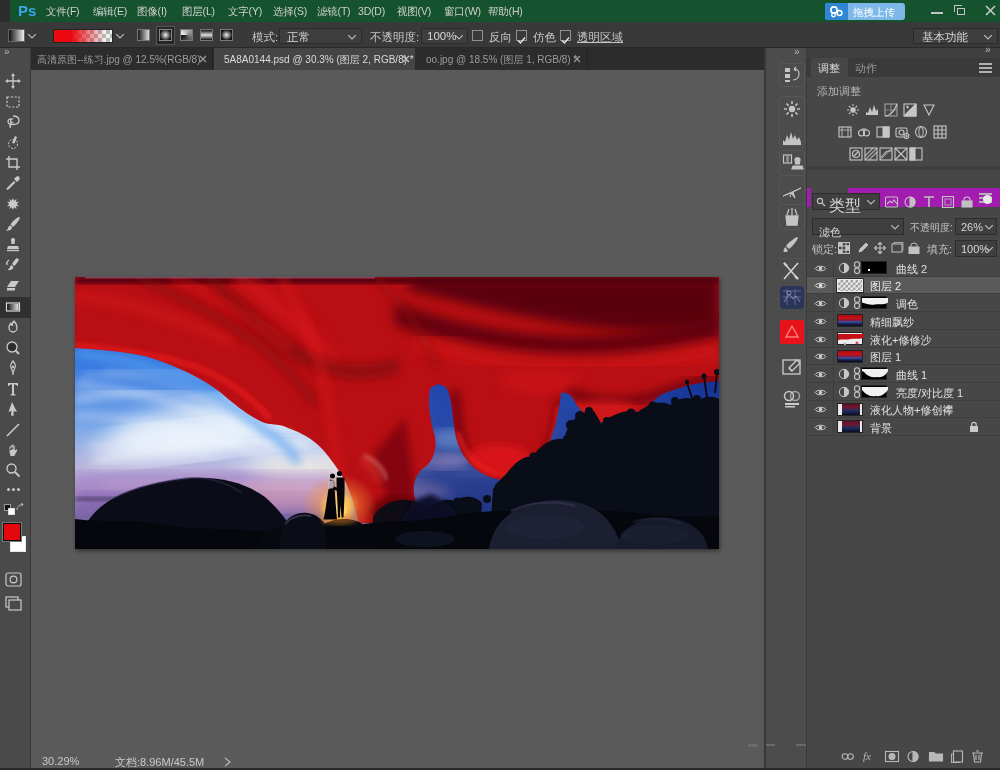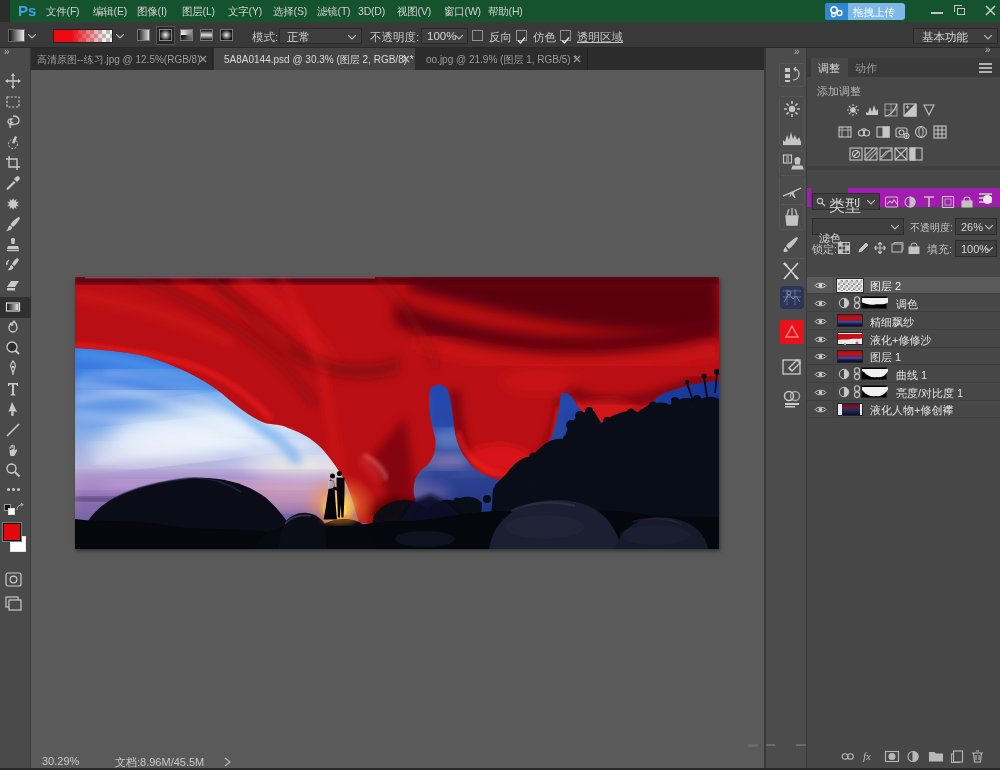--- a/index.html
+++ b/index.html
@@ -121,21 +121,21 @@
           <path d="M1,1 L7,7 M7,1 L1,7" stroke="#9b9b9b" stroke-width="1.2"></path>
         </svg>
     </div>
     <div class="abs" style="left:183px;top:0;width:201px;height:22px;background:#454545;">
       <div class="txt" style="left:10px;top:5px;font-size:10px;color:#dadada;">5A8A0144.psd @ 30.3% (图层 2, RGB/8) *</div>
       <svg class="abs" style="left:188px;top:7px;" width="8" height="8" viewBox="0 0 8 8">
           <path d="M1,1 L7,7 M7,1 L1,7" stroke="#c0c0c0" stroke-width="1.2"></path>
         </svg>
     </div>
     <div class="abs" style="left:385px;top:0;width:172px;height:22px;border-right:1px solid #222;">
-      <div class="txt" style="left:10px;top:5px;font-size:10px;color:#9b9b9b;">oo.jpg @ 21.9% (图层 1, RGB/5) *</div>
+      <div class="txt" style="left:10px;top:5px;font-size:10px;color:#9b9b9b;">oo.jpg @ 18.5% (图层 1, RGB/8) *</div>
       <svg class="abs" style="left:157px;top:7px;" width="8" height="8" viewBox="0 0 8 8">
           <path d="M1,1 L7,7 M7,1 L1,7" stroke="#9b9b9b" stroke-width="1.2"></path>
         </svg>
     </div>
   </div>
 
   <div class="abs" id="toolbar" style="left:0;top:48px;width:31px;height:720px;background:#4a4a4a;border-right:1px solid #393939;">
     <div class="txt" style="left:4px;top:-2px;font-size:10px;color:#b5b5b5;">»</div>
 
     <svg class="abs" style="left:5px;top:25px" width="16" height="16" viewBox="0 0 16 16">
@@ -681,21 +681,21 @@
         <g transform="translate(76,0)">
             <rect x="1" y="5" width="10" height="6" fill="#c2c2c2"></rect>
             <path d="M3,5 V3.5 A3,2.5 0 0 1 9,3.5 V5"></path>
           </g>
       </g>
     </svg>
     <circle class="abs"></circle>
     <div class="abs" style="left:176px;top:147px;width:9px;height:9px;border-radius:50%;background:#e8e8e8;"></div>
 
     <div class="abs" style="left:5px;top:170px;width:92px;height:17px;background:#3f3f3f;border:1px solid #2d2d2d;">
-      <div class="txt" style="left:6px;top:12px;font-size:11px;color:#d6d6d6;">滤色</div>
+      <div class="txt" style="left:6px;top:6px;font-size:11px;color:#d6d6d6;">滤色</div>
       <svg class="abs" style="right:4px;top:6px;" width="8" height="5" viewBox="0 0 8 5">
           <path d="M0,0 L4,4 L8,0" fill="none" stroke="#bbb" stroke-width="1.2"></path>
         </svg>
     </div>
     <div class="txt" style="left:103px;top:173px;font-size:10px;color:#c2c2c2;">不透明度:</div>
     <div class="abs" style="left:148px;top:170px;width:42px;height:17px;background:#3f3f3f;border:1px solid #2d2d2d;">
       <div class="txt" style="left:5px;top:2px;font-size:11px;color:#d6d6d6;">26%</div>
       <svg class="abs" style="right:3px;top:6px;" width="8" height="5" viewBox="0 0 8 5">
           <path d="M0,0 L4,4 L8,0" fill="none" stroke="#bbb" stroke-width="1.2"></path>
         </svg>
@@ -730,20 +730,41 @@
     <div class="txt" style="left:120px;top:194px;font-size:11px;color:#c2c2c2;">填充:</div>
     <div class="abs" style="left:148px;top:192px;width:42px;height:17px;background:#3f3f3f;border:1px solid #2d2d2d;">
       <div class="txt" style="left:5px;top:2px;font-size:11px;color:#d6d6d6;">100%</div>
       <svg class="abs" style="right:3px;top:6px;" width="8" height="5" viewBox="0 0 8 5">
           <path d="M0,0 L4,4 L8,0" fill="none" stroke="#bbb" stroke-width="1.2"></path>
         </svg>
     </div>
 
     <div id="rows" class="abs" style="left:0;top:211px;width:194px;height:177px;">
 
+      <div class="lrow" style="top:0;height:18px;">
+        <svg class="abs" style="left:7px;top:5px" width="13" height="9" viewBox="0 0 13 9">
+            <path d="M1,4.5 C3,1.5 10,1.5 12,4.5 C10,7.5 3,7.5 1,4.5 Z" fill="none" stroke="#cfcfcf" stroke-width="1"></path>
+            <circle cx="6.5" cy="4.5" r="1.8" fill="#cfcfcf"></circle>
+          </svg>
+        <div class="lsep"></div>
+        <svg class="abs" style="left:31px;top:3px" width="12" height="12" viewBox="0 0 12 12">
+            <circle cx="6" cy="6" r="4.7" fill="none" stroke="#c8c8c8" stroke-width="1"></circle>
+            <path d="M6,1.3 A4.7,4.7 0 0 1 6,10.7 Z" fill="#c8c8c8"></path>
+          </svg>
+        <svg class="abs" style="left:46px;top:2px" width="8" height="14" viewBox="0 0 8 14">
+            <g fill="none" stroke="#c8c8c8" stroke-width="1.1">
+              <rect x="1.5" y="0.8" width="5" height="5.6" rx="2.5"></rect>
+              <rect x="1.5" y="7" width="5" height="5.6" rx="2.5"></rect>
+            </g>
+          </svg>
+        <div class="lmask">
+            <div class="abs" style="left:6px;top:7px;width:2px;height:2px;background:#fff;"></div>
+          </div>
+        <div class="lname" style="left:89px;">曲线 2</div>
+      </div>
 
       <div class="lrow" style="top:18px;height:17px;background:#5a5a5a;">
         <svg class="abs" style="left:7px;top:4px" width="13" height="9" viewBox="0 0 13 9">
             <path d="M1,4.5 C3,1.5 10,1.5 12,4.5 C10,7.5 3,7.5 1,4.5 Z" fill="none" stroke="#dedede" stroke-width="1"></path>
             <circle cx="6.5" cy="4.5" r="1.8" fill="#dedede"></circle>
           </svg>
         <div class="lsep" style="background:#4e4e4e;"></div>
         <div class="lthumb" style="left:30px;border:1px solid #ececec;outline:1px solid #2a2a2a;
           background-image:linear-gradient(45deg,#9b9b9b 25%,transparent 25%,transparent 75%,#9b9b9b 75%),linear-gradient(45deg,#9b9b9b 25%,#e8e8e8 25%,#e8e8e8 75%,#9b9b9b 75%);
           background-size:5px 5px;background-position:0 0,2.5px 2.5px;"></div>
@@ -853,20 +874,33 @@
       <div class="lrow" style="top:142px;height:17px;">
         <svg class="abs" style="left:7px;top:4px" width="13" height="9" viewBox="0 0 13 9">
             <path d="M1,4.5 C3,1.5 10,1.5 12,4.5 C10,7.5 3,7.5 1,4.5 Z" fill="none" stroke="#cfcfcf" stroke-width="1"></path>
             <circle cx="6.5" cy="4.5" r="1.8" fill="#cfcfcf"></circle>
           </svg>
         <div class="lsep"></div>
         <div class="lthumb" style="left:30px;background:linear-gradient(90deg,#e8e8e8 0,#e8e8e8 4px,transparent 4px,transparent 22px,#e8e8e8 22px),linear-gradient(180deg,#581224 0%,#6e1830 32%,#1e2c60 60%,#0c1024 100%);"></div>
         <div class="lname" style="left:63px;top:2px;">液化人物+修创襻</div>
       </div>
 
+      <div class="lrow" style="top:159px;height:18px;">
+        <svg class="abs" style="left:7px;top:5px" width="13" height="9" viewBox="0 0 13 9">
+            <path d="M1,4.5 C3,1.5 10,1.5 12,4.5 C10,7.5 3,7.5 1,4.5 Z" fill="none" stroke="#cfcfcf" stroke-width="1"></path>
+            <circle cx="6.5" cy="4.5" r="1.8" fill="#cfcfcf"></circle>
+          </svg>
+        <div class="lsep"></div>
+        <div class="lthumb" style="left:30px;background:linear-gradient(90deg,#e8e8e8 0,#e8e8e8 4px,transparent 4px,transparent 22px,#e8e8e8 22px),linear-gradient(180deg,#581224 0%,#6e1830 32%,#1e2c60 60%,#0c1024 100%);"></div>
+        <div class="lname" style="left:63px;">背景</div>
+        <svg class="abs" style="left:162px;top:3px" width="10" height="12" viewBox="0 0 10 12">
+            <rect x="1" y="5" width="8" height="6" fill="#c8c8c8"></rect>
+            <path d="M2.8,5 V3.5 A2.2,2.2 0 0 1 7.2,3.5 V5" fill="none" stroke="#c8c8c8" stroke-width="1.2"></path>
+          </svg>
+      </div>
     </div>
 
     <svg class="abs" style="left:34px;top:702px" width="145" height="13" viewBox="0 0 145 13">
       <g stroke="#b8b8b8" fill="none" stroke-width="1.1">
         <g>
             <circle cx="4" cy="6.5" r="2.8"></circle>
             <circle cx="9.5" cy="6.5" r="2.8"></circle>
           </g>
         <g transform="translate(22,0)">
             <text x="0" y="10" font-size="11" font-style="italic" fill="#b8b8b8" stroke="none" font-family="Liberation Serif">fx</text>

